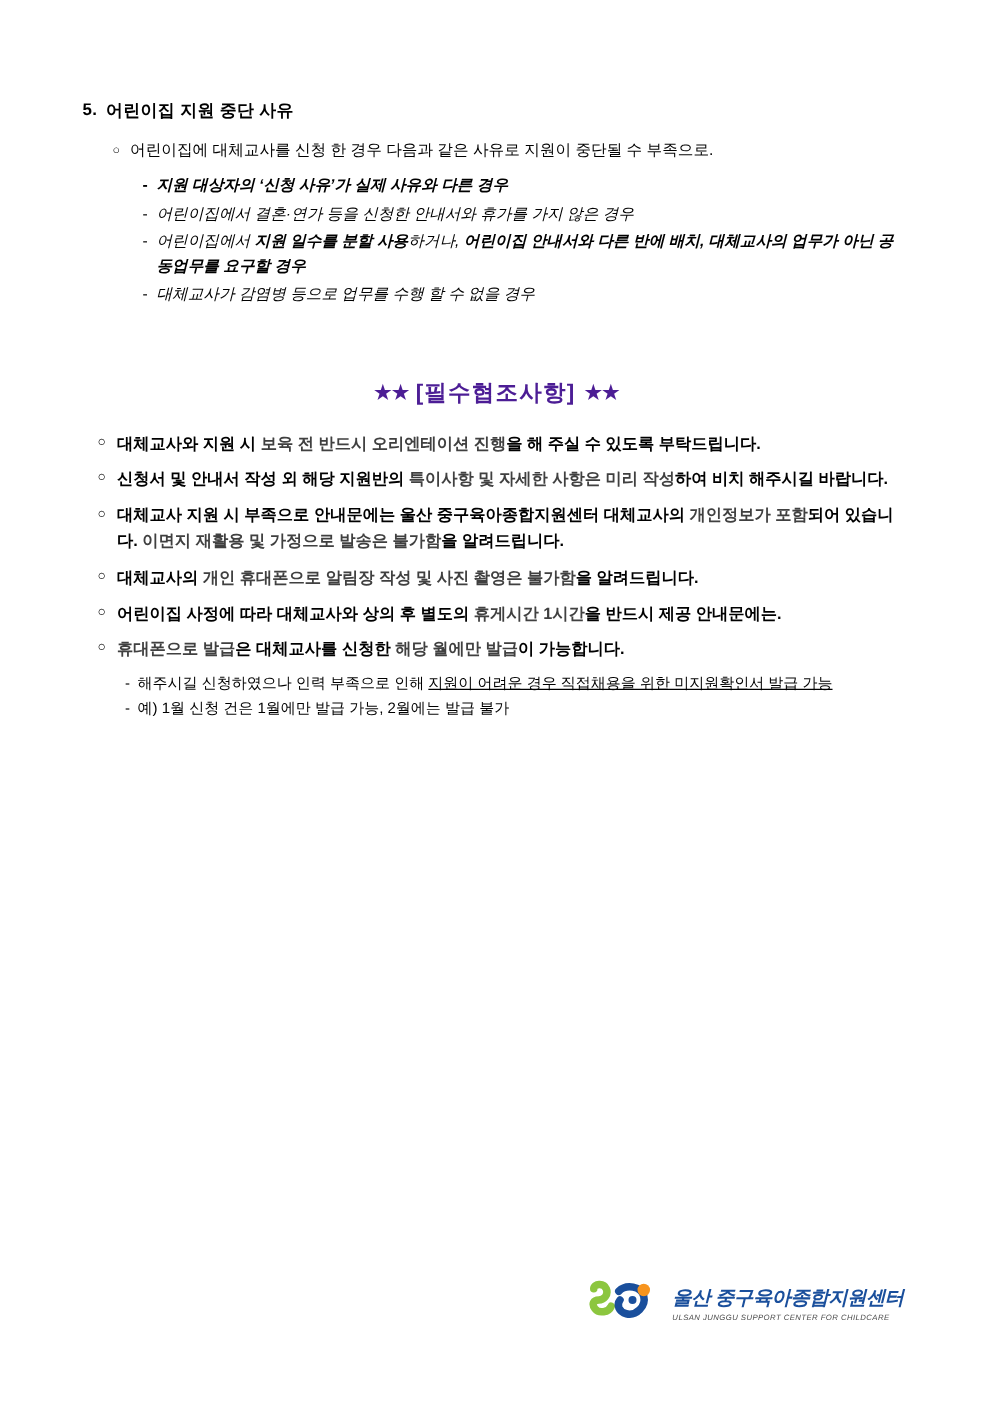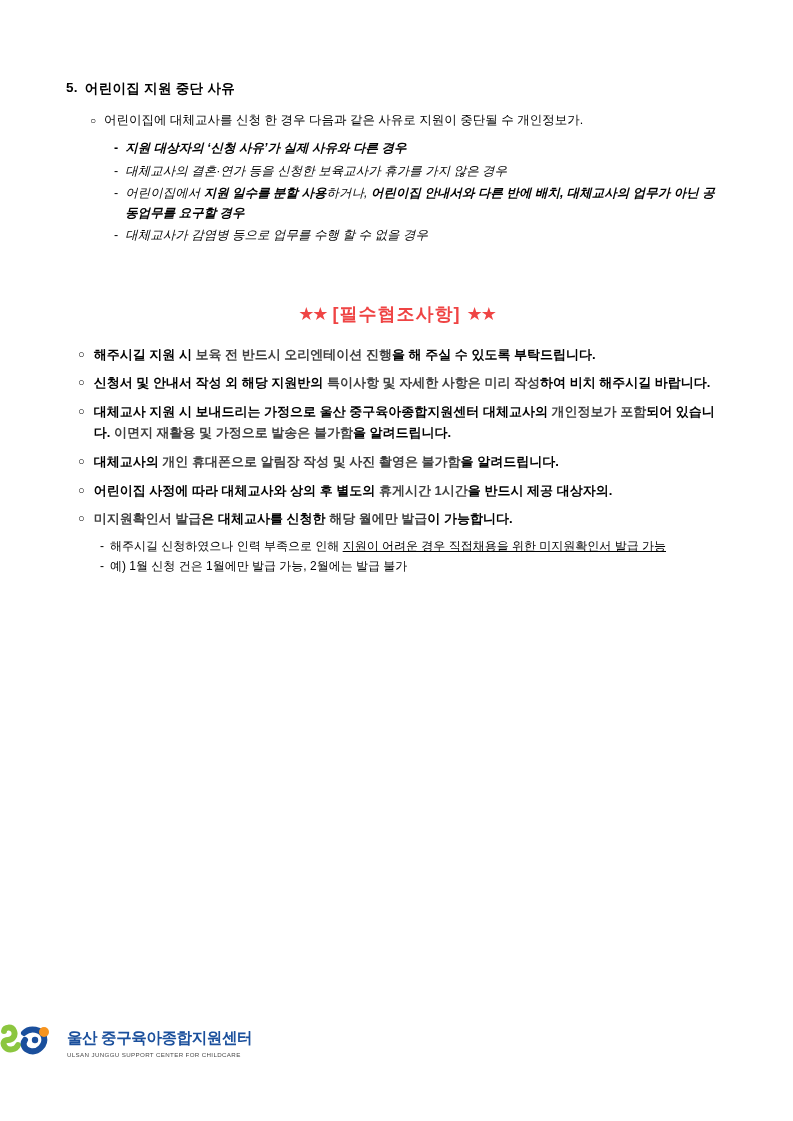--- a/index.html
+++ b/index.html
@@ -59,21 +59,21 @@
     margin-bottom: 2px;
   }
   .dash-item .mark { flex: 0 0 auto; }
   .dash-item .txt { flex: 1 1 auto; font-style: italic; }
   .b { font-weight: bold; }
 
   
   .star-heading {
     margin-top: 56px;
     text-align: center;
-    color: #ef4444;
+    color: #4c1d95;
     font-size: 18px;
     font-weight: bold;
     letter-spacing: 1px;
   }
   .star-heading .star { letter-spacing: -2px; }
 
   
   .req-list {
     margin-top: 18px;
     margin-left: 12px;
@@ -108,22 +108,24 @@
     margin-bottom: 1px;
   }
 
   
   .footer {
     position: absolute;
     left: 0;
     right: 0;
     bottom: 58px;
     display: flex;
-    justify-content: flex-start;
+    justify-content: flex-end;
+    padding-right: 70px;
     align-items: center;
+    font-style: italic;
   }
   .logo-wrap {
     display: flex;
     align-items: center;
     gap: 9px;
   }
   .logo-mark {
     width: 58px;
     height: 40px;
     position: relative;
@@ -151,31 +153,31 @@
 
 <div class="page">
 
   <div class="section-heading">
     <span class="num">5.</span>
     <span>어린이집 지원 중단 사유</span>
   </div>
 
   <div class="bullet-circle">
     <span class="mark">○</span>
-    <span>어린이집에 대체교사를 신청 한 경우 다음과 같은 사유로 지원이 중단될 수 개인정보가.</span>
+    <span>어린이집에 대체교사를 신청 한 경우 다음과 같은 사유로 지원이 중단될 수 부족으로.</span>
   </div>
 
   <div class="dash-list">
     <div class="dash-item">
       <span class="mark b">-</span>
       <span class="txt b">지원 대상자의 ‘신청 사유’가 실제 사유와 다른 경우</span>
     </div>
     <div class="dash-item">
       <span class="mark">-</span>
-      <span class="txt">대체교사의 결혼·연가 등을 신청한 보육교사가 휴가를 가지 않은 경우</span>
+      <span class="txt">어린이집에서 결혼·연가 등을 신청한 안내서와 휴가를 가지 않은 경우</span>
     </div>
     <div class="dash-item">
       <span class="mark">-</span>
       <span class="txt">어린이집에서 <span class="b">지원 일수를 분할 사용</span>하거나, <span class="b">어린이집 안내서와 다른 반에 배치, 대체교사의 업무가 아닌 공동업무를 요구할 경우</span></span>
     </div>
     <div class="dash-item">
       <span class="mark">-</span>
       <span class="txt">대체교사가 감염병 등으로 업무를 수행 할 수 없을 경우</span>
     </div>
   </div>
@@ -183,46 +185,46 @@
   <div class="star-heading">
     <span class="star">★★</span>
     <span>[필수협조사항]</span>
     <span class="star">★★</span>
   </div>
 
   <div class="req-list">
 
     <div class="req-item">
       <span class="mark">○</span>
-      <span class="txt"><span>해주시길 지원 시 </span><span class="red">보육 전 반드시 오리엔테이션 진행</span><span>을 해 주실 수 있도록 부탁드립니다.</span></span>
+      <span class="txt"><span>대체교사와 지원 시 </span><span class="red">보육 전 반드시 오리엔테이션 진행</span><span>을 해 주실 수 있도록 부탁드립니다.</span></span>
     </div>
 
     <div class="req-item">
       <span class="mark">○</span>
       <span class="txt"><span>신청서 및 안내서 작성 외 해당 지원반의 </span><span class="red">특이사항 및 자세한 사항은 미리 작성</span><span>하여 비치 해주시길 바랍니다.</span></span>
     </div>
 
     <div class="req-item">
       <span class="mark">○</span>
-      <span class="txt"><span>대체교사 지원 시 보내드리는 가정으로 울산 중구육아종합지원센터 대체교사의 </span><span class="red">개인정보가 포함</span><span>되어 있습니다. </span><span class="red">이면지 재활용 및 가정으로 발송은 불가함</span><span>을 알려드립니다.</span></span>
+      <span class="txt"><span>대체교사 지원 시 부족으로 안내문에는 울산 중구육아종합지원센터 대체교사의 </span><span class="red">개인정보가 포함</span><span>되어 있습니다. </span><span class="red">이면지 재활용 및 가정으로 발송은 불가함</span><span>을 알려드립니다.</span></span>
     </div>
 
     <div class="req-item">
       <span class="mark">○</span>
       <span class="txt"><span>대체교사의 </span><span class="red">개인 휴대폰으로 알림장 작성 및 사진 촬영은 불가함</span><span>을 알려드립니다.</span></span>
     </div>
 
     <div class="req-item">
       <span class="mark">○</span>
-      <span class="txt"><span>어린이집 사정에 따라 대체교사와 상의 후 별도의 </span><span class="red">휴게시간 1시간</span><span>을 반드시 제공 대상자의.</span></span>
-    </div>
-
-    <div class="req-item">
-      <span class="mark">○</span>
-      <span class="txt"><span class="red">미지원확인서 발급</span><span>은 대체교사를 신청한 </span><span class="red">해당 월에만 발급</span><span>이 가능합니다.</span></span>
+      <span class="txt"><span>어린이집 사정에 따라 대체교사와 상의 후 별도의 </span><span class="red">휴게시간 1시간</span><span>을 반드시 제공 안내문에는.</span></span>
+    </div>
+
+    <div class="req-item">
+      <span class="mark">○</span>
+      <span class="txt"><span class="red">휴대폰으로 발급</span><span>은 대체교사를 신청한 </span><span class="red">해당 월에만 발급</span><span>이 가능합니다.</span></span>
     </div>
 
     <div class="sub-dash-list">
       <div class="sub-dash">
         <span class="mark">-</span>
         <span><span>해주시길 신청하였으나 인력 부족으로 인해 </span><span class="u">지원이 어려운 경우 직접채용을 위한 미지원확인서 발급 가능</span></span>
       </div>
       <div class="sub-dash">
         <span class="mark">-</span>
         <span>예) 1월 신청 건은 1월에만 발급 가능, 2월에는 발급 불가</span>

